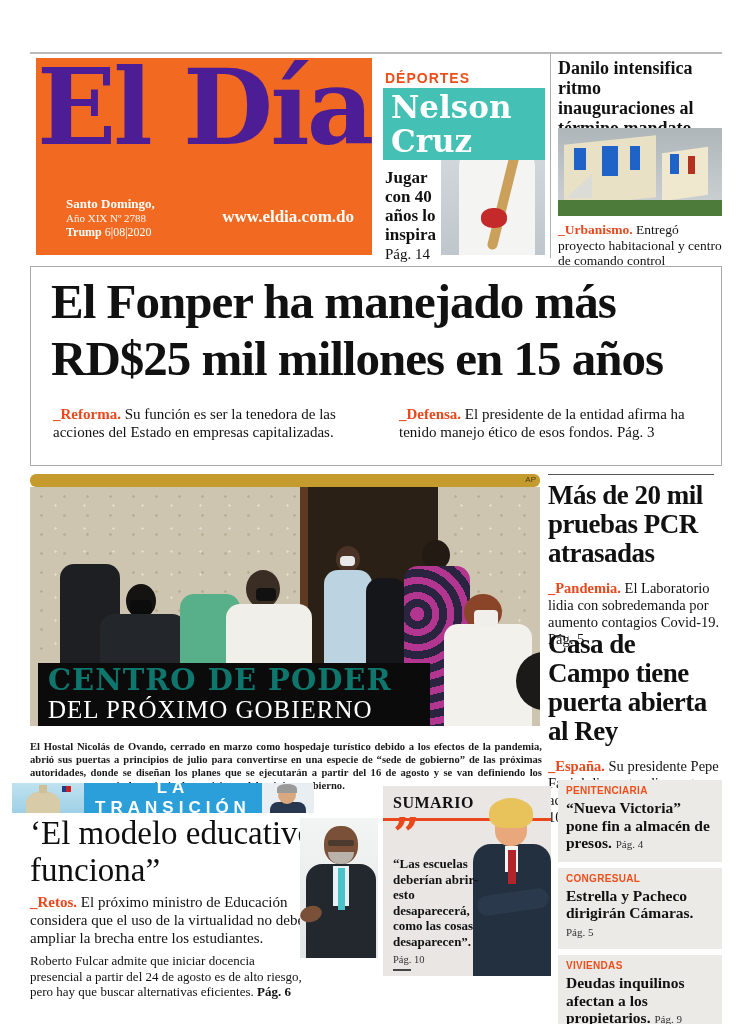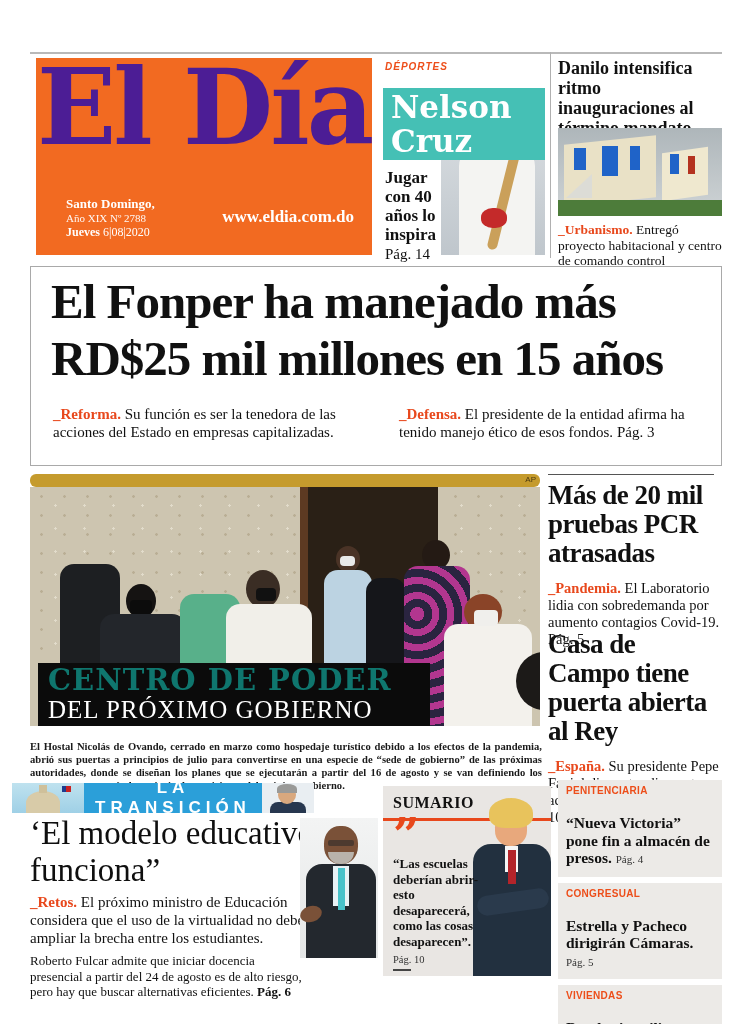--- a/index.html
+++ b/index.html
@@ -15,22 +15,22 @@
   .masthead .logo{position:absolute;left:0;top:-12px;width:336px;text-align:center;
       font-family:"DejaVu Serif",serif;font-weight:bold;font-size:104px;color:#4c1d95;letter-spacing:-3px;}
   .masthead .mh-left{position:absolute;left:30px;bottom:16px;color:#fff;font-size:12px;line-height:14px;}
   .mh-city{font-weight:bold;font-size:13px;}
   .mh-ed{font-weight:normal;opacity:.95;font-size:11px;}
   .mh-date{font-weight:bold;font-size:12px;}
   .masthead .mh-site{position:absolute;right:18px;bottom:28px;color:#fff;font-weight:bold;font-size:17px;}
 
   
   .sports{position:absolute;left:383px;top:58px;width:162px;height:197px;}
-  .sports .kicker{position:absolute;left:2px;top:3px;color:#ED4E1A;font-weight:bold;
-      font-family:"Liberation Sans",sans-serif;font-size:10px;letter-spacing:1px;font-style:italic;}
+  .sports .kicker{position:absolute;left:2px;top:12px;color:#ED4E1A;font-weight:bold;
+      font-family:"Liberation Sans",sans-serif;font-size:14px;letter-spacing:1px;}
   .sports .teal{position:absolute;left:0px;top:30px;width:162px;height:72px;background:#45C0B5;}
   .sports .teal .t{position:absolute;left:8px;top:2px;color:#fff;font-family:"DejaVu Serif",serif;
       font-weight:bold;font-size:31px;line-height:34px;width:120px;}
   .sports .deck{position:absolute;left:2px;top:110px;width:66px;font-weight:bold;font-size:17px;line-height:19px;}
   .sports .pref{position:absolute;left:2px;top:188px;font-size:15px;}
   .cruz-photo{position:absolute;left:58px;top:30px;width:104px;height:167px;
       background:linear-gradient(#dfe3e6,#bfc6cc);overflow:hidden;}
   .cruz-helmet{position:absolute;left:34px;top:16px;width:40px;height:34px;border-radius:50% 50% 45% 45%;background:#1d2a4d;}
   .cruz-face{position:absolute;left:40px;top:36px;width:28px;height:26px;border-radius:50%;background:#6b4a33;}
   .cruz-jersey{position:absolute;left:18px;top:60px;width:76px;height:110px;border-radius:18px 18px 0 0;background:#f4f4f2;}
@@ -129,37 +129,37 @@
   .tr-face{position:absolute;left:22px;top:16px;width:32px;height:34px;border-radius:45%;background:#e8a87c;}
   .tr-suit{position:absolute;left:0px;top:48px;width:78px;height:132px;border-radius:18px 18px 0 0;background:#22303f;}
   .tr-shirt{position:absolute;left:32px;top:50px;width:13px;height:26px;background:#f5f5f5;}
   .tr-tie{position:absolute;left:35px;top:54px;width:8px;height:34px;background:#b3242a;}
   .tr-arm{position:absolute;left:4px;top:96px;width:72px;height:20px;border-radius:10px;background:#2a3a4c;transform:rotate(-8deg);}
 
   
   .briefs{position:absolute;left:558px;top:780px;width:164px;}
   .brief{background:#ECEAE7;padding:5px 8px 8px 8px;margin-bottom:6px;}
   .brief .label{color:#ED4E1A;font-family:"Liberation Sans",sans-serif;font-weight:bold;font-size:10px;letter-spacing:.3px;}
-  .brief .btext{font-weight:bold;font-size:15.5px;line-height:17.5px;margin-top:18px;}
+  .brief .btext{font-weight:bold;font-size:15.5px;line-height:17.5px;margin-top:3px;}
   .brief .pgref{font-weight:normal;font-size:11px;color:#333;}
 </style>
 </head>
 <body>
 
 <div class="page">
 
   <div class="top-rule"></div>
   <div class="vdiv"></div>
 
   <section class="masthead">
     <div class="logo">El Día</div>
     <div class="mh-left">
       <div class="mh-city">Santo Domingo,</div>
       <div class="mh-ed">Año XIX Nº 2788</div>
-      <div class="mh-date"><b>Jueves</b> <span style="font-weight:normal">6|08|2020</span></div>
+      <div class="mh-date"><b>Trump</b> <span style="font-weight:normal">6|08|2020</span></div>
     </div>
     <div class="mh-site">www.eldia.com.do</div>
   </section>
 
   <section class="sports">
     <div class="kicker">DÉPORTES</div>
     <div class="cruz-photo">
       <div class="cruz-jersey"></div>
       <div class="cruz-bat"></div>
       <div class="cruz-helmet"></div>

